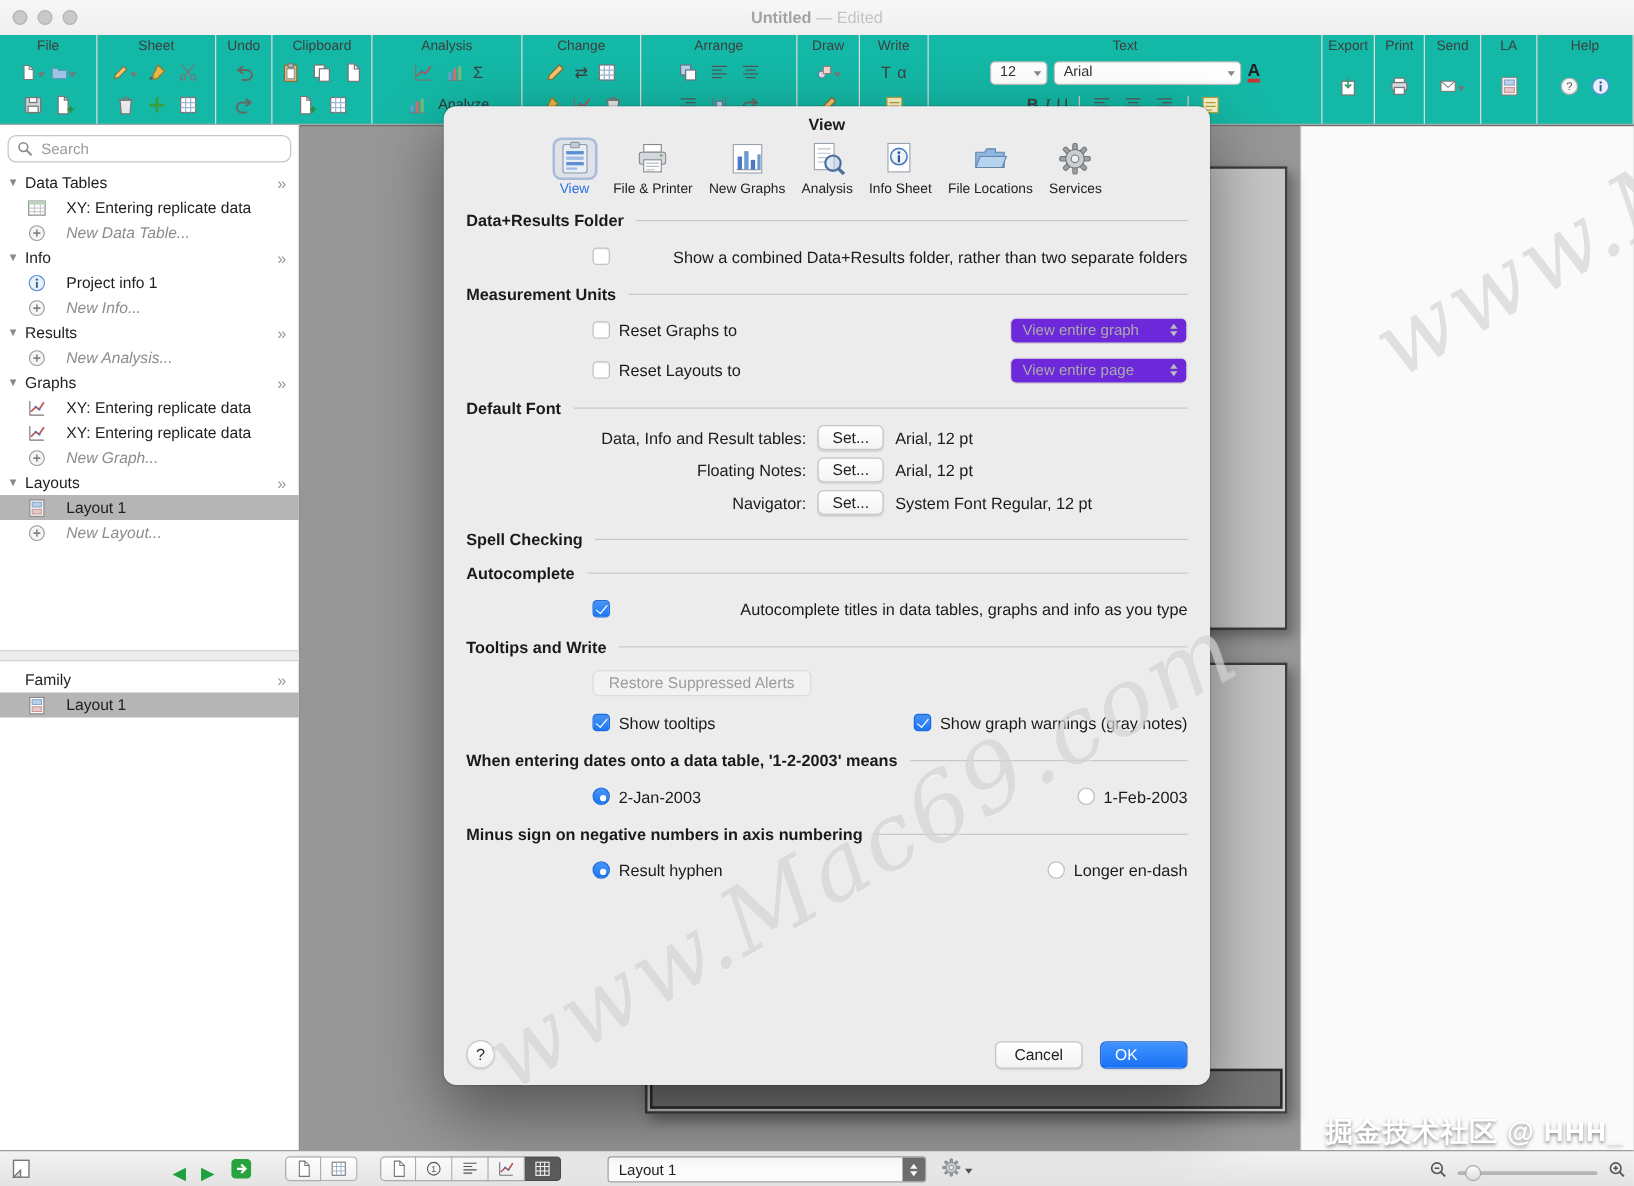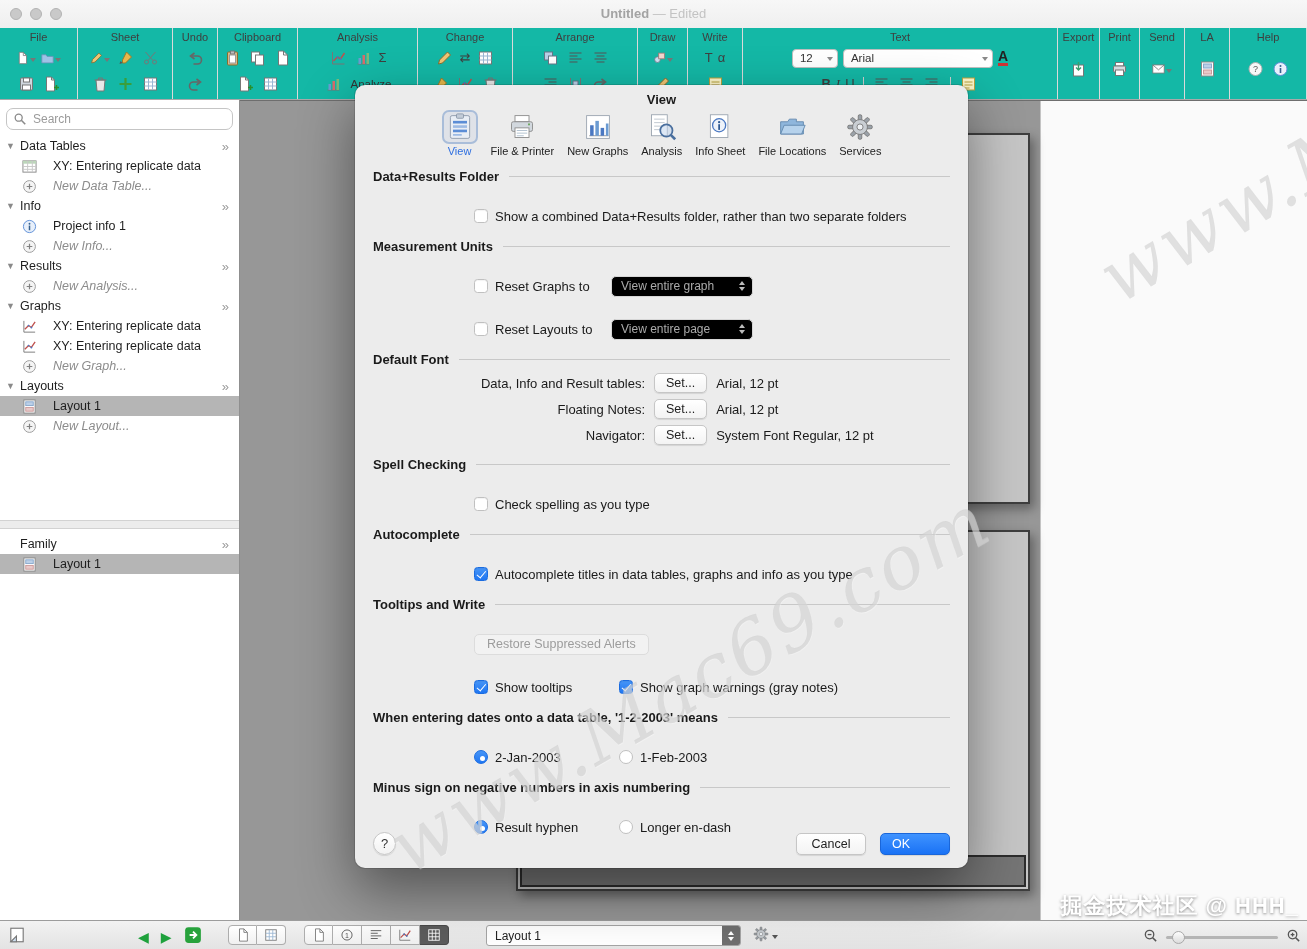--- a/index.html
+++ b/index.html
@@ -66,31 +66,31 @@
   .dlg-title{text-align:center;font-weight:bold;padding-top:7px;font-size:13px;}
   .tabs{display:flex;justify-content:center;gap:13px;margin-top:3px;align-items:flex-start;}
   .tab{display:flex;flex-direction:column;align-items:center;gap:1px;}
   .tab-ic{width:36px;height:34px;display:flex;align-items:center;justify-content:center;border-radius:7px;border:2px solid transparent;}
   .tab-ic svg{width:28px;height:28px;}
   .tab.sel .tab-ic{border-color:#a9bdd9;background:rgba(130,160,205,.12);}
   .tab-lbl{font-size:11px;color:#222;white-space:nowrap;}
   .tab.sel .tab-lbl{color:#2e6fe0;}
   .dlg-heading{display:flex;align-items:center;gap:10px;margin:12px 18px 6px 18px;font-weight:bold;}
   .dlg-heading::after{content:"";flex:1;border-top:1px solid #c8c8c8;}
-  .row{display:flex;align-items:center;margin:21px 18px 3px 119px;gap:7px;min-height:22px;}
+  .row{display:flex;align-items:center;margin:10px 18px 3px 119px;gap:7px;min-height:22px;justify-content:space-between;}
   .col{display:flex;align-items:center;gap:7px;}
   .w138{width:138px;flex:none;}
   .w102{width:102px;flex:none;}
   .cb{width:14px;height:14px;border-radius:3.5px;background:#fff;border:1px solid #c0c0c0;box-shadow:inset 0 1px 1px rgba(0,0,0,.05);position:relative;flex:none;}
   .cb.on{background:linear-gradient(#4695f7,#1f76f2);border-color:#1b6ce0;}
   .cb.on::after{content:"";position:absolute;left:4.2px;top:1.4px;width:4px;height:7.5px;border:solid #fff;border-width:0 1.7px 1.7px 0;transform:rotate(40deg);}
   .rd{width:14px;height:14px;border-radius:50%;background:#fff;border:1px solid #c0c0c0;position:relative;flex:none;}
   .rd.on{background:linear-gradient(#4695f7,#1f76f2);border-color:#1b6ce0;}
   .rd.on::after{content:"";position:absolute;left:4.5px;top:4.5px;width:5px;height:5px;border-radius:50%;background:#fff;}
-  .msel{height:21px;width:142px;background:#000000;border:1px solid #d6d6d6;border-radius:5px;display:flex;align-items:center;justify-content:space-between;padding:0 3px 0 9px;color:#ababab;font-size:12px;flex:none;}
+  .msel{height:21px;width:142px;background:#6d28d9;border:1px solid #d6d6d6;border-radius:5px;display:flex;align-items:center;justify-content:space-between;padding:0 3px 0 9px;color:#ababab;font-size:12px;flex:none;}
   .spin{width:14px;height:16px;display:flex;flex-direction:column;align-items:center;justify-content:center;}
   .spin::before{content:"";border:3.5px solid transparent;border-bottom:4px solid #bcbcbc;margin-bottom:1px;}
   .spin::after{content:"";border:3.5px solid transparent;border-top:4px solid #bcbcbc;margin-top:1px;}
   .df-row{display:flex;align-items:center;margin:6px 18px;gap:9px;}
   .df-label{width:272px;text-align:right;flex:none;}
   .btn{height:20px;padding:0 11px;background:linear-gradient(#fff,#f3f3f3);border:1px solid #c6c6c6;border-radius:5px;font-size:12.5px;display:inline-flex;align-items:center;box-shadow:0 1px 1px rgba(0,0,0,.1);color:#222;}
   .restore-btn{height:21px;padding:0 12px;background:#f2f2f2;border:1px solid #dcdcdc;border-radius:5px;color:#9c9c9c;font-size:12.5px;display:inline-flex;align-items:center;}
   .dlg-footer{position:absolute;left:18px;right:18px;bottom:13px;display:flex;align-items:center;}
   .help-btn{width:23px;height:23px;border-radius:50%;background:linear-gradient(#fff,#f2f2f2);border:1px solid #c6c6c6;display:flex;align-items:center;justify-content:center;font-size:13px;color:#333;box-shadow:0 1px 1px rgba(0,0,0,.1);}
   .btn-cancel{width:70px;height:22px;justify-content:center;margin-left:auto;}
@@ -827,24 +827,20 @@
     <span class="df-label">Navigator:</span>
     <span class="btn">
         <span>Set...</span>
       </span>
     <span>System Font Regular, 12 pt</span>
   </div>
 
   <div class="dlg-heading">
       <span>Spell Checking</span>
     </div>
-  <div class="row">
-    <span class="cb"></span>
-    <span>Check spelling as you type</span>
-  </div>
 
   <div class="dlg-heading">
       <span>Autocomplete</span>
     </div>
   <div class="row">
     <span class="cb on"></span>
     <span>Autocomplete titles in data tables, graphs and info as you type</span>
   </div>
 
   <div class="dlg-heading">

